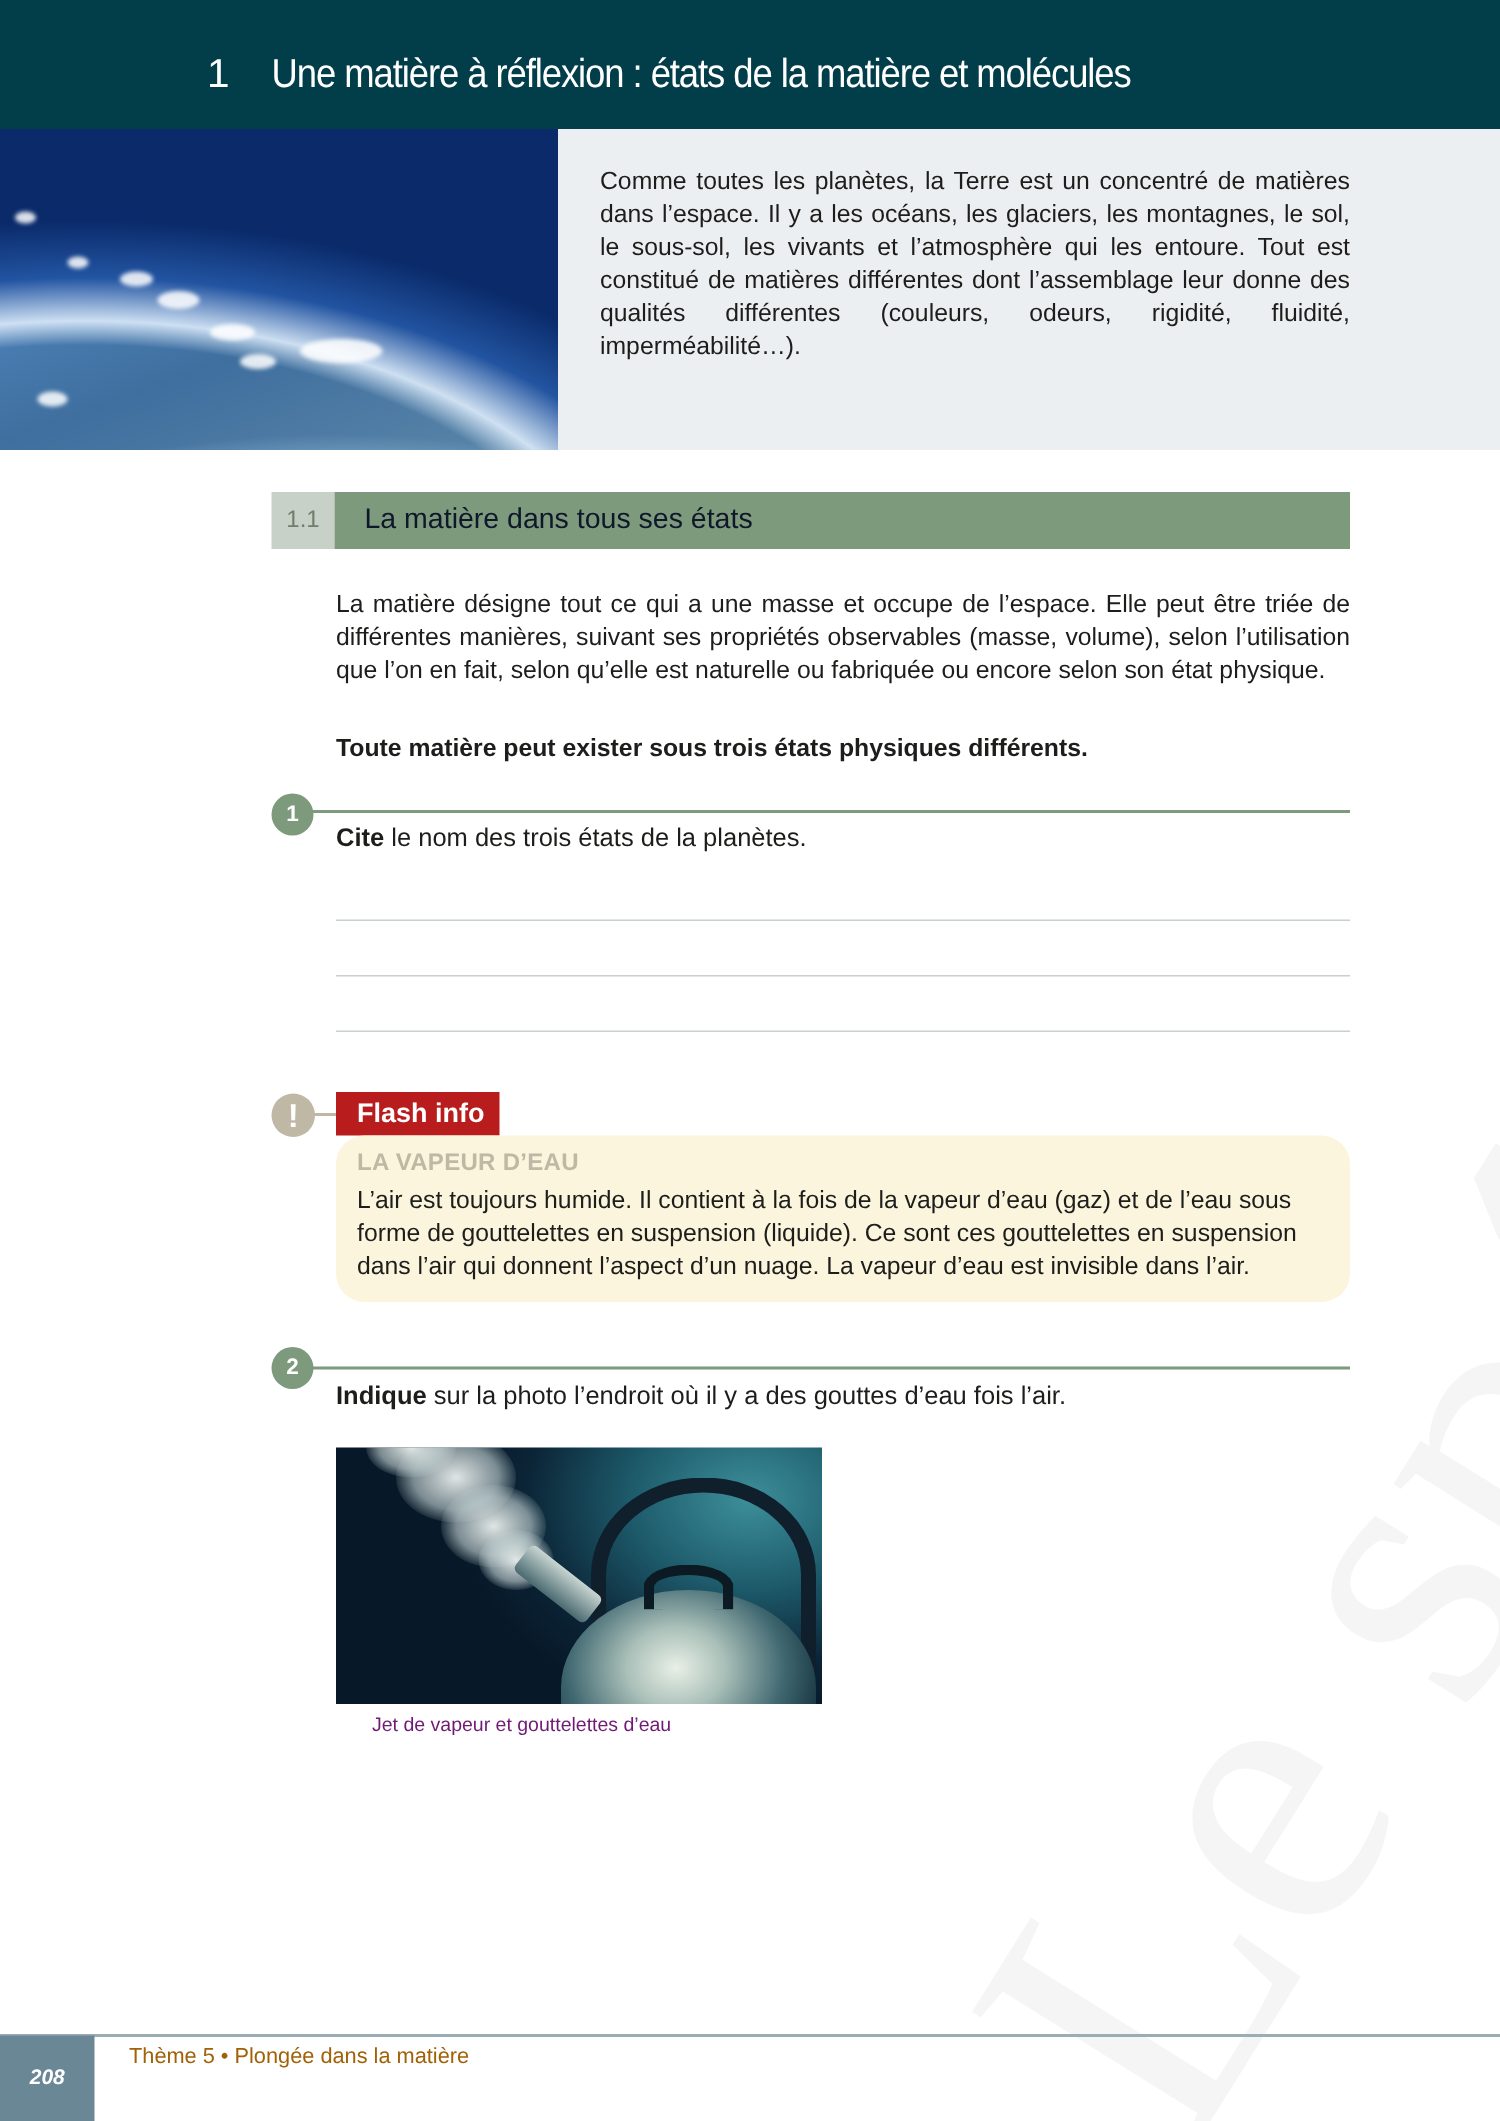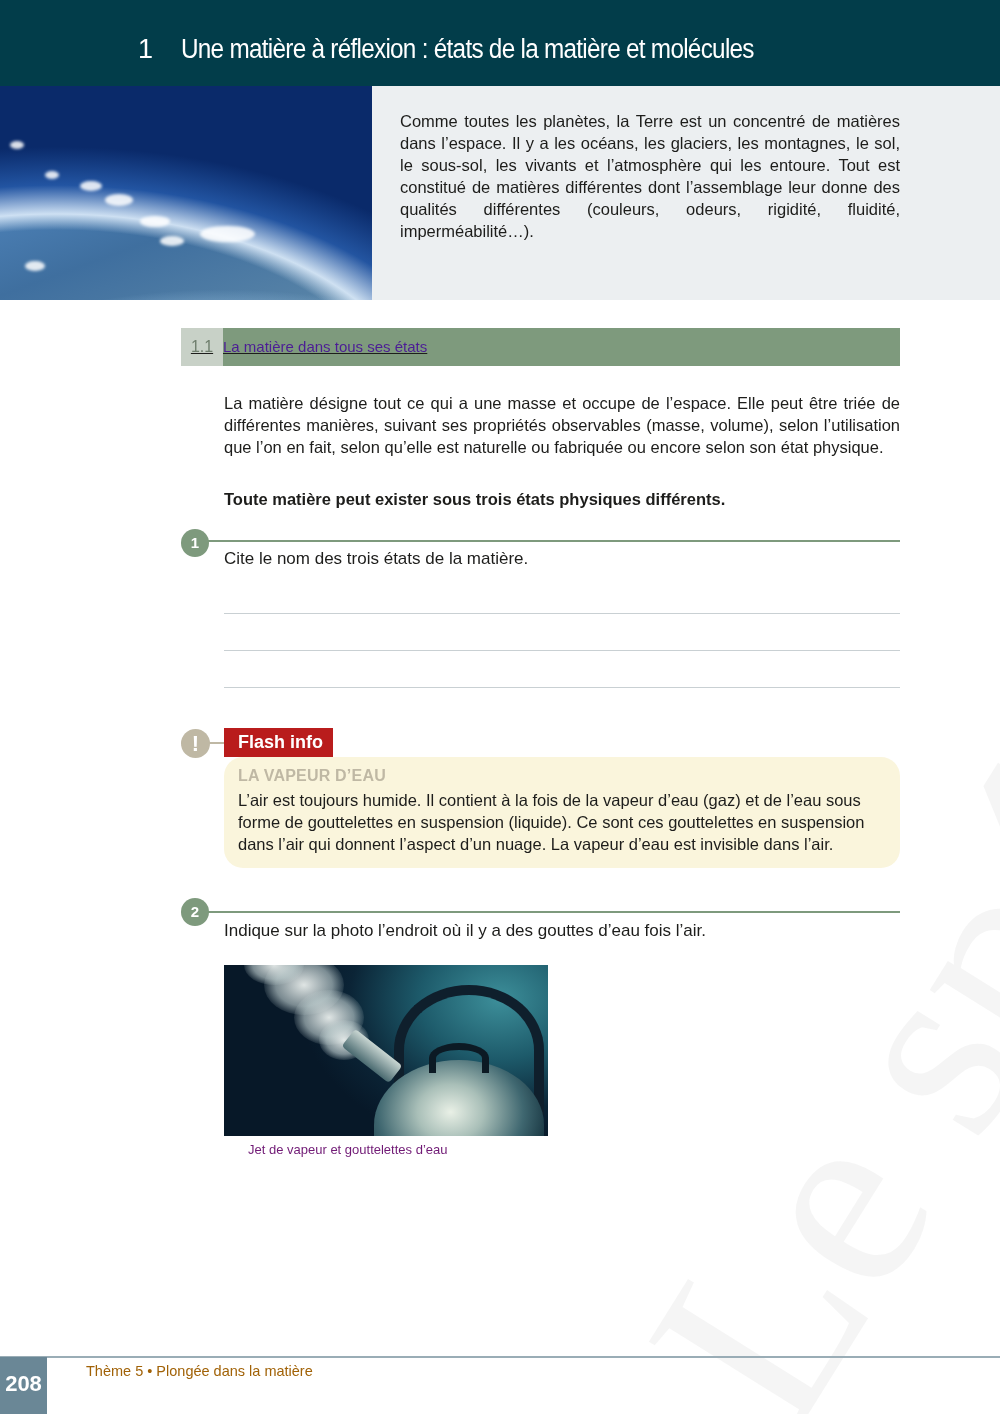--- a/index.html
+++ b/index.html
@@ -14,32 +14,32 @@
   .earth { position: absolute; left: 0; top: 0; width: 372px; height: 214px; overflow: hidden;
     background:
       radial-gradient(ellipse 520px 300px at 60% 210%, rgba(0,0,0,0) 58%, rgba(255,255,255,0.95) 66%, rgba(170,210,240,0.6) 72%, rgba(0,0,0,0) 82%),
       linear-gradient(160deg, #2e5e94 0%, #4c80b6 35%, #3f6f9f 60%, #5b86a8 100%); }
   .earth .space { position: absolute; left: 0; top: 0; width: 100%; height: 100%;
     background: radial-gradient(ellipse 560px 320px at 15% 160%, rgba(0,0,0,0) 62%, rgba(220,235,250,0.9) 67%, rgba(30,80,160,0.9) 76%, #0a2a6a 88%); }
   .earth .cloud { position: absolute; background: rgba(255,255,255,0.85); border-radius: 50%; filter: blur(1.5px); }
   .intro-text-box { position: absolute; left: 372px; top: 0; width: 628px; height: 214px; background: #eceff1; }
   .intro-text { position: absolute; left: 28px; top: 24px; width: 500px; font-size: 16.5px; line-height: 22px; text-align: justify; color: #1d1d1b; }
 
-  .section-bar { position: absolute; left: 181px; top: 328px; width: 719px; height: 38px; display: flex; text-decoration: underline; }
+  .section-bar { position: absolute; left: 181px; top: 328px; width: 719px; height: 38px; display: flex; }
   .section-bar .snum { width: 42px; height: 38px; background: #c8d1c7; color: #6f7e6d; font-size: 16px; line-height: 38px; text-align: center; }
-  .section-bar .stitle { flex: 1; background: #7e9a7d; color: #4c1d95; font-size: 15px; line-height: 38px; padding-left: 0; }
+  .section-bar .stitle { flex: 1; background: #7e9a7d; color: #0f172a; font-size: 19px; line-height: 38px; padding-left: 20px; }
 
   .body-text { position: absolute; left: 224px; width: 676px; font-size: 16.5px; line-height: 22px; text-align: justify; }
   .p1 { top: 392px; }
   .p2 { top: 488px; font-weight: bold; }
 
   .exercise-rule { position: absolute; left: 195px; width: 705px; height: 2px; background: #7e9a7d; }
   .ex-badge { position: absolute; left: 181px; width: 28px; height: 28px; border-radius: 50%; background: #7e9a7d; color: #fff; font-size: 15px; font-weight: bold; line-height: 28px; text-align: center; }
   .ex-text { position: absolute; left: 224px; font-size: 17px; line-height: 22px; }
-  .ex-text b { font-weight: normal; }
+  .ex-text b { font-weight: bold; }
 
   .answer-line { position: absolute; left: 224px; width: 676px; height: 1px; background: #c9d0d3; }
 
   .flash-icon { position: absolute; left: 181px; top: 729px; width: 29px; height: 29px; border-radius: 50%; background: #bfb8a4; color: #fff; font-size: 22px; font-weight: bold; line-height: 29px; text-align: center; }
   .flash-conn { position: absolute; left: 209px; top: 742px; width: 15px; height: 2px; background: #bfb8a4; }
   .flash-label { position: absolute; left: 224px; top: 728px; width: 109px; height: 29px; background: #b91c1c; color: #fff; font-size: 18px; font-weight: bold; line-height: 29px; padding-left: 14px; }
   .flash-box { position: absolute; left: 224px; top: 757px; width: 676px; height: 111px; background: #faf5dc; border-radius: 19px; }
   .flash-heading { position: absolute; left: 14px; top: 10px; font-size: 16px; font-weight: bold; color: #bfb8a4; letter-spacing: 0.2px; }
   .flash-body { position: absolute; left: 14px; top: 32px; width: 650px; font-size: 16.5px; line-height: 22px; }
 
@@ -50,21 +50,21 @@
     background: radial-gradient(ellipse at 45% 40%, #e9f0e6 0%, #a9bfb8 25%, #3f6770 55%, #0f2a36 80%); }
   .kettle .handle { position: absolute; left: 170px; top: 20px; width: 150px; height: 130px; border: 10px solid #0f1f2c; border-radius: 50% 50% 0 0; border-bottom: none; }
   .kettle .spout { position: absolute; left: 118px; top: 80px; width: 60px; height: 22px; background: linear-gradient(#c9d6d2, #4a6a70); transform: rotate(38deg); border-radius: 4px; }
   .kettle .knob { position: absolute; left: 205px; top: 78px; width: 60px; height: 30px; border: 7px solid #0c1a24; border-radius: 50% 50% 0 0; border-bottom: none; }
   .caption { position: absolute; left: 224px; top: 1142px; font-size: 13px; color: #701a75; margin-left: 24px; }
 
   .watermark { position: absolute; left: 40px; top: 60px; width: 1000px; height: 1300px; pointer-events: none; }
   .watermark span { position: absolute; left: 360px; top: 610px; font-family: "Liberation Serif", serif; font-size: 265px; color: rgba(120,120,120,0.07); transform: rotate(-58deg); transform-origin: center; white-space: nowrap; }
 
   .footer-rule { position: absolute; left: 0; top: 1356px; width: 1000px; height: 2px; background: #9aadb6; }
-  .page-num-box { position: absolute; left: 0; top: 1357px; width: 47px; height: 57px; background: #6a8796; color: #fff; font-size: 22px; font-weight: bold; text-align: center; line-height: 54px; }
+  .page-num-box { position: absolute; left: 0; top: 1357px; width: 63px; height: 57px; background: #6a8796; color: #fff; font-size: 14px; font-weight: bold; text-align: center; line-height: 54px; font-style: italic; }
   .footer-text { position: absolute; left: 86px; top: 1363px; font-size: 14.5px; color: #a16207; }
 </style>
 </head>
 <body>
 
 <div class="header">
   <span class="num">1</span>
   <span class="title">Une matière à réflexion : états de la matière et molécules</span>
 </div>
 
@@ -92,21 +92,21 @@
 <div class="section-bar">
   <div class="snum">1.1</div>
   <div class="stitle">La matière dans tous ses états</div>
 </div>
 
 <p class="body-text p1">La matière désigne tout ce qui a une masse et occupe de l’espace. Elle peut être triée de différentes manières, suivant ses propriétés observables (masse, volume), selon l’utilisation que l’on en fait, selon qu’elle est naturelle ou fabriquée ou encore selon son état physique.</p>
 <p class="body-text p2">Toute matière peut exister sous trois états physiques différents.</p>
 
 <div class="exercise-rule" style="top:540px;"></div>
 <div class="ex-badge" style="top:529px;">1</div>
-<p class="ex-text" style="top:548px;"><b>Cite</b><span> le nom des trois états de la matière.</span></p>
+<p class="ex-text" style="top:548px;"><b>Cite</b><span> le nom des trois états de la planètes.</span></p>
 <div class="answer-line" style="top:613px;"></div>
 <div class="answer-line" style="top:650px;"></div>
 <div class="answer-line" style="top:687px;"></div>
 
 <div class="flash-icon">!</div>
 <div class="flash-conn"></div>
 <div class="flash-label">Flash info</div>
 <div class="flash-box">
   <div class="flash-heading">LA VAPEUR D’EAU</div>
   <p class="flash-body">L’air est toujours humide. Il contient à la fois de la vapeur d’eau (gaz) et de l’eau sous forme de gouttelettes en suspension (liquide). Ce sont ces gouttelettes en suspension dans l’air qui donnent l’aspect d’un nuage. La vapeur d’eau est invisible dans l’air.</p>

